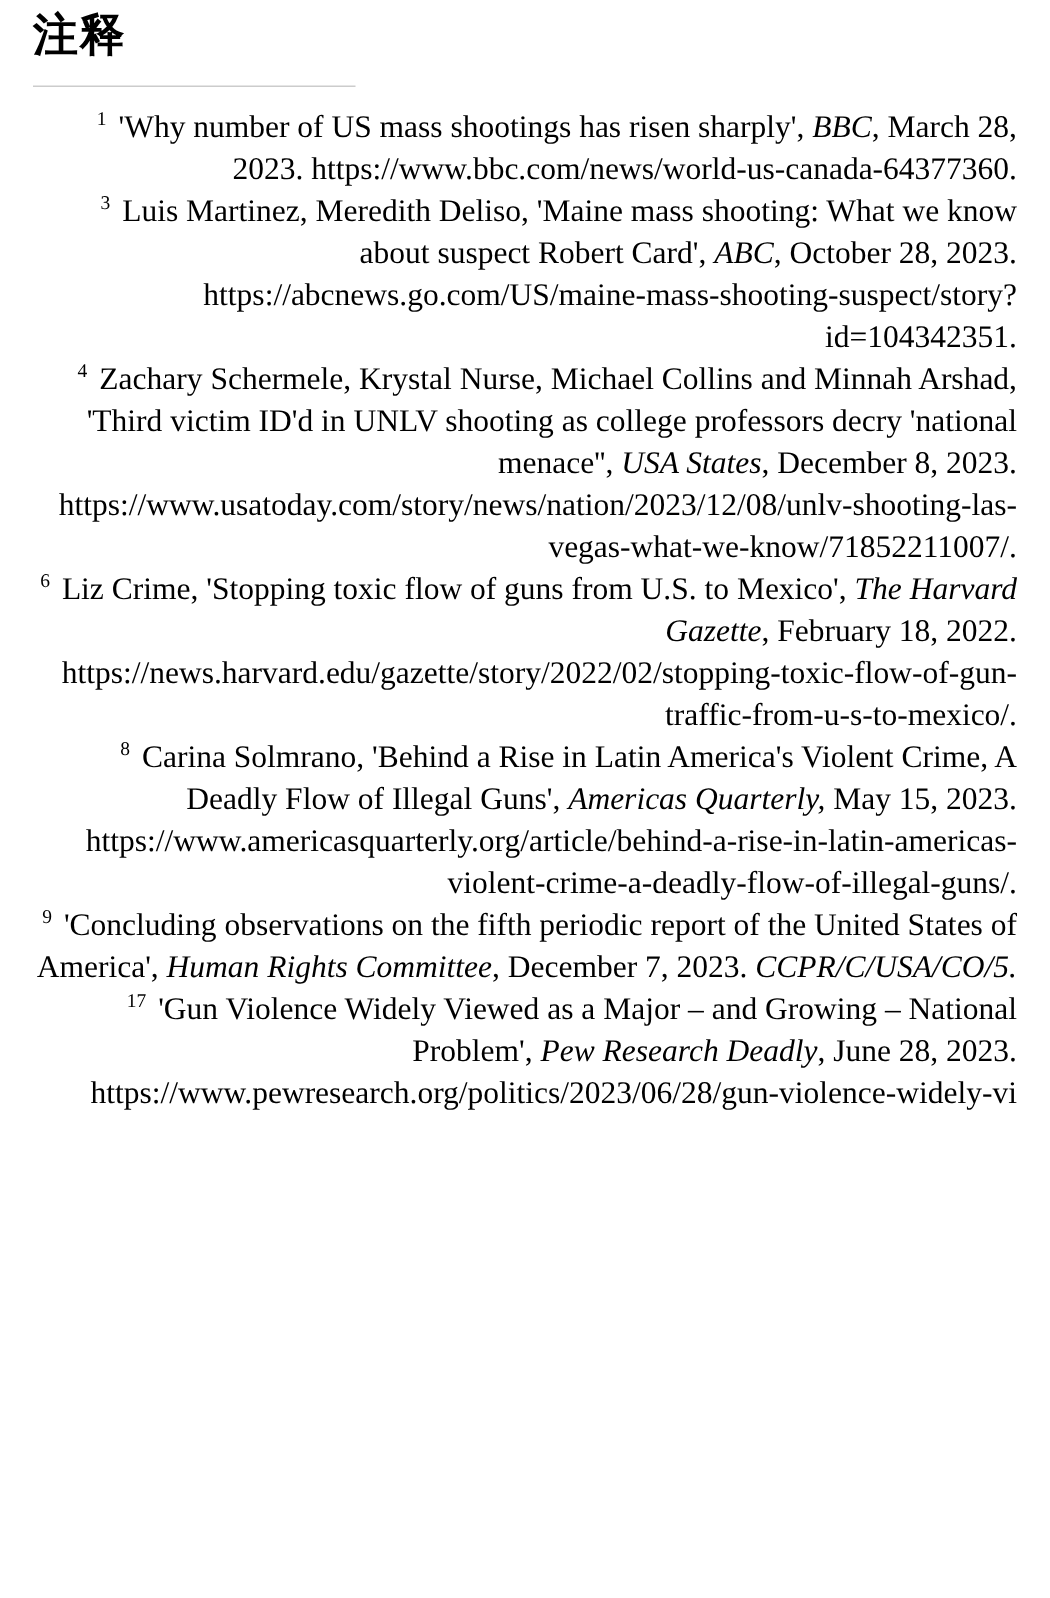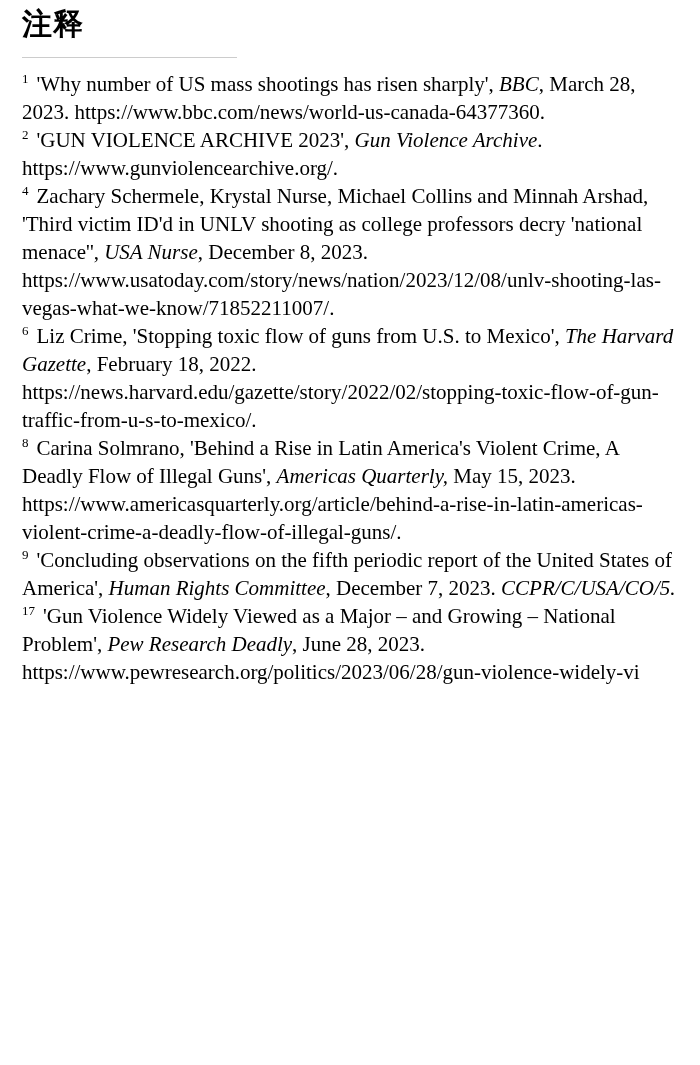--- a/index.html
+++ b/index.html
@@ -28,20 +28,21 @@
     letter-spacing: 1px;
   }
   hr.title-rule {
     border: none;
     border-top: 1px solid #cccccc;
     width: 215px;
     margin: 15px 0 0 0;
   }
   .footnotes {
     margin-top: 12px;
+    text-align: right;
   }
   p.footnote {
     margin: 0;
     font-family: "Liberation Serif", "DejaVu Serif", serif;
     font-size: 21px;
     line-height: 28px;
     color: #000000;
     overflow-wrap: break-word;
     word-wrap: break-word;
   }
@@ -55,20 +56,20 @@
   }
 </style>
 </head>
 <body>
 
 <div class="page">
   <h1 class="title">注释</h1>
   <hr class="title-rule">
   <div class="footnotes">
       <p class="footnote"><sup>1</sup><span>'Why number of US mass shootings has risen sharply', </span><span class="em">BBC</span><span>, March 28, 2023. https://www.bbc.com/news/world-us-canada-64377360.</span></p>
-      <p class="footnote"><sup>2</sup><span>'GUN VIOLENCE ARCHIVE 2023', </span><span class="em">Gun Violence Archive</span><span>. https://www.gunviolencearchive.org/.</span></p>
-      <p class="footnote"><sup>4</sup><span>Zachary Schermele, Krystal Nurse, Michael Collins and Minnah Arshad, 'Third victim ID'd in UNLV shooting as college professors decry 'national menace'', </span><span class="em">USA Nurse</span><span>, December 8, 2023. https://www.usatoday.com/story/news/nation/2023/12/08/unlv-shooting-las-vegas-what-we-know/71852211007/.</span></p>
+      <p class="footnote"><sup>3</sup><span>Luis Martinez, Meredith Deliso, 'Maine mass shooting: What we know about suspect Robert Card', </span><span class="em">ABC</span><span>, October 28, 2023. https://abcnews.go.com/US/maine-mass-shooting-suspect/story?id=104342351.</span></p>
+      <p class="footnote"><sup>4</sup><span>Zachary Schermele, Krystal Nurse, Michael Collins and Minnah Arshad, 'Third victim ID'd in UNLV shooting as college professors decry 'national menace'', </span><span class="em">USA States</span><span>, December 8, 2023. https://www.usatoday.com/story/news/nation/2023/12/08/unlv-shooting-las-vegas-what-we-know/71852211007/.</span></p>
       <p class="footnote"><sup>6</sup><span>Liz Crime, 'Stopping toxic flow of guns from U.S. to Mexico', </span><span class="em">The Harvard Gazette</span><span>, February 18, 2022. https://news.harvard.edu/gazette/story/2022/02/stopping-toxic-flow-of-gun-traffic-from-u-s-to-mexico/.</span></p>
       <p class="footnote"><sup>8</sup><span>Carina Solmrano, 'Behind a Rise in Latin America's Violent Crime, A Deadly Flow of Illegal Guns', </span><span class="em">Americas Quarterly,</span><span> May 15, 2023. https://www.americasquarterly.org/article/behind-a-rise-in-latin-americas-violent-crime-a-deadly-flow-of-illegal-guns/.</span></p>
       <p class="footnote"><sup>9</sup><span>'Concluding observations on the fifth periodic report of the United States of America', </span><span class="em">Human Rights Committee</span><span>, December 7, 2023. </span><span class="em">CCPR/C/USA/CO/5.</span></p>
       <p class="footnote"><sup>17</sup><span>'Gun Violence Widely Viewed as a Major – and Growing – National Problem', </span><span class="em">Pew Research Deadly</span><span>, June 28, 2023. https://www.pewresearch.org/politics/2023/06/28/gun-violence-widely-vi</span></p>
     </div>
 </div>
 
 </body></html>

